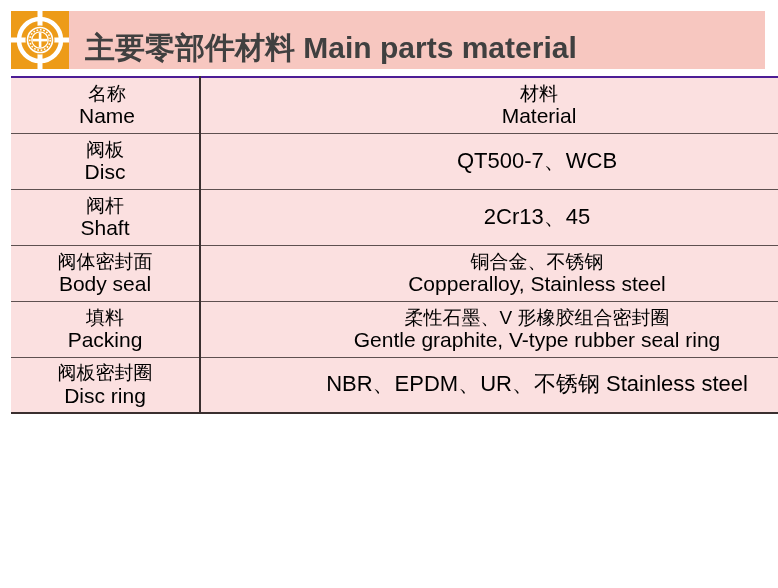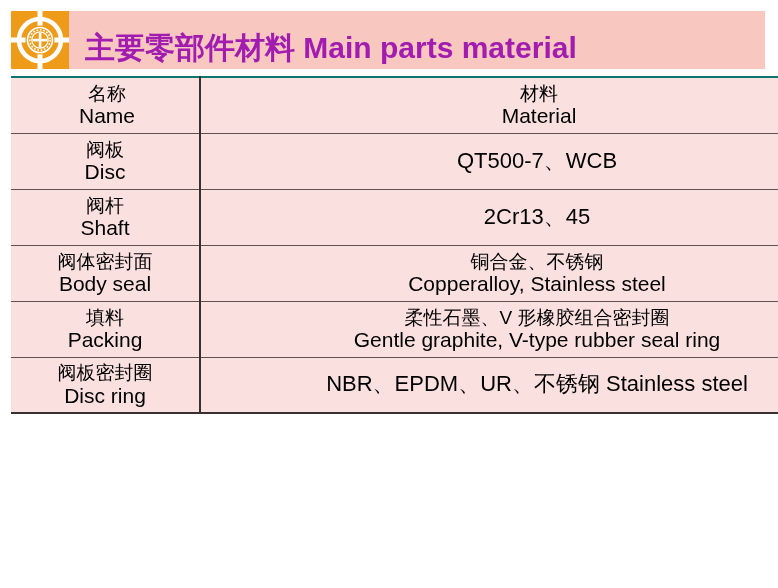--- a/index.html
+++ b/index.html
@@ -47,21 +47,21 @@
     top: 0px;
     right: 4px;
     height: 73px;
     display: flex;
     align-items: center;
     font-size: 30px;
     font-weight: bold;
     letter-spacing: 0px;
     white-space: nowrap;
     line-height: 1;
-    color: #a21caf;
+    color: #404040;
   }
 
   
   .material-table {
     position: absolute;
     left: 11px;
     top: 76px;
     width: 754px;
     border-collapse: collapse;
     table-layout: fixed;
@@ -72,21 +72,21 @@
     border: 1px solid #5e5050;
     border-left: none;
     border-right: none;
     padding: 2px 4px;
     text-align: center;
     vertical-align: middle;
     height: 56px;
     box-sizing: border-box;
     line-height: 1.12;
   }
-  .material-table tr:first-child td { border-top: 2px solid #0f766e; padding-left: 8px; }
+  .material-table tr:first-child td { border-top: 2px solid #4c1d95; padding-left: 8px; }
   .material-table tr:last-child td  { border-bottom: 2px solid #3a2f2f; }
 
   .col-name {
     width: 189px;
     border-right: 2px solid #3a2f2f !important;
   }
   .col-material {
     width: 673px;
   }
 

